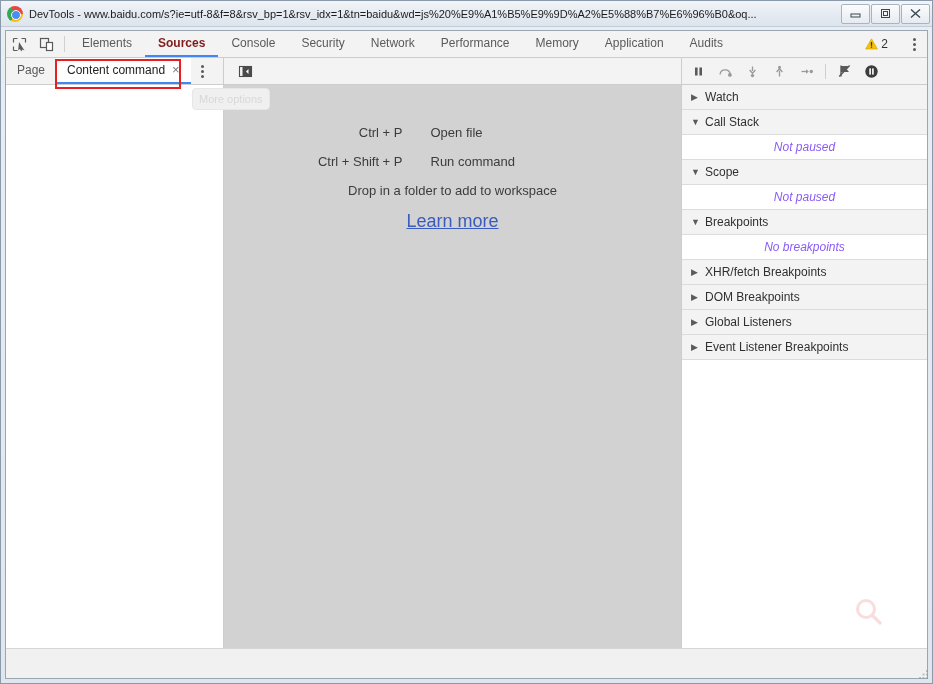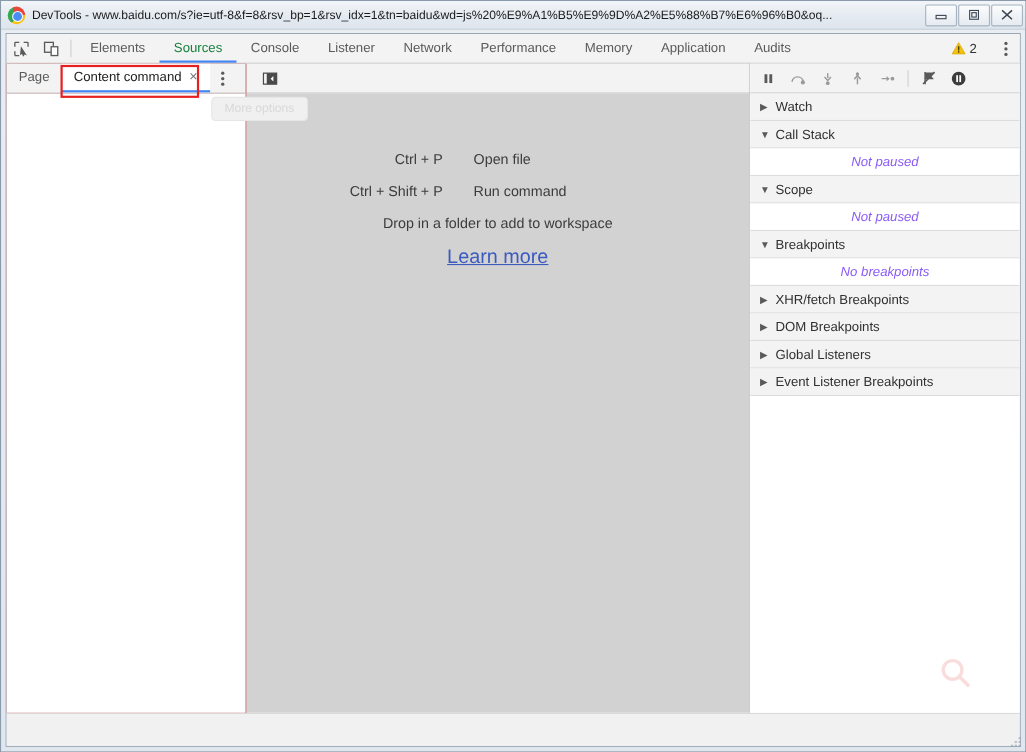--- a/index.html
+++ b/index.html
@@ -79,21 +79,21 @@
   .toolbar-sep {
     width: 1px; background: #d0d0d0; margin: 5px 4px;
     flex: 0 0 1px;
   }
   #main-tabs { display: flex; align-items: stretch; flex: 1 1 auto; }
   .main-tab {
     padding: 0 13px; display: flex; align-items: center;
     font-size: 12px; color: #5a5a5a; white-space: nowrap;
     border-bottom: 2px solid transparent;
   }
-  .main-tab.active { color: #15803d; border-bottom-color: #4285f4; }
+  .main-tab.active { color: #7f1d1d; border-bottom-color: #4285f4; font-weight: bold; }
   #toolbar-right { display: flex; align-items: center; padding-right: 2px; flex: 0 0 auto; }
   #warning-indicator { display: flex; align-items: center; gap: 3px; padding: 0 6px; }
   #warning-count { font-size: 12px; color: #333; }
   #kebab-main { width: 22px; display: flex; align-items: center; justify-content: center; }
   .kebab { display: flex; flex-direction: column; gap: 2px; align-items: center; }
   .kebab i { width: 3px; height: 3px; border-radius: 50%; background: #5a5a5a; display: block; }
 
   
   #sources-body { flex: 1 1 auto; display: flex; min-height: 0; }
 
@@ -123,40 +123,40 @@
   #navigator-content { flex: 1 1 auto; background: #ffffff; }
   
   #annotation-box {
     position: absolute; left: 49px; top: 1px;
     width: 126px; height: 30px;
     border: 2px solid #e62020; pointer-events: none; z-index: 40;
   }
   
   #more-options-tooltip {
     position: absolute; left: 186px; top: 30px;
-    padding: 4px 11px; font-size: 11px;
+    padding: 4px 6px; font-size: 11px;
     color: #d8d8d8; background: #f0f0f0;
     border: 1px solid #e6e6e6; border-radius: 4px;
     white-space: nowrap; z-index: 35;
   }
 
   
   #editor-pane {
     flex: 1 1 auto; display: flex; flex-direction: column;
     min-width: 0; background: #d2d2d2;
     border-right: 1px solid #cdcdcd;
   }
   #editor-tabbar {
     height: 27px; flex: 0 0 27px; display: flex; align-items: center;
     background: #f3f3f3; border-bottom: 1px solid #cdcdcd; padding-left: 8px;
   }
   #editor-placeholder {
     flex: 1 1 auto; display: flex; flex-direction: column;
     align-items: center; justify-content: flex-start;
-    padding-top: 40px; gap: 0; margin-top: 12px;
+    padding-top: 40px; gap: 0;
   }
   .shortcut-row {
     display: flex; align-items: center; font-size: 13px; color: #3c3c3c;
     margin-bottom: 14px; width: 340px;
   }
   .shortcut-keys { width: 148px; text-align: right; padding-right: 28px; }
   .shortcut-desc { text-align: left; }
   #drop-hint { font-size: 13px; color: #3c3c3c; margin-bottom: 13px; }
   #learn-more {
     font-size: 18px; color: #3b5bbf;
@@ -252,21 +252,21 @@
         <div class="main-tab">
             <span>Elements</span>
           </div>
         <div class="main-tab active">
             <span>Sources</span>
           </div>
         <div class="main-tab">
             <span>Console</span>
           </div>
         <div class="main-tab">
-            <span>Listener</span>
+            <span>Security</span>
           </div>
         <div class="main-tab">
             <span>Network</span>
           </div>
         <div class="main-tab">
             <span>Performance</span>
           </div>
         <div class="main-tab">
             <span>Memory</span>
           </div>

